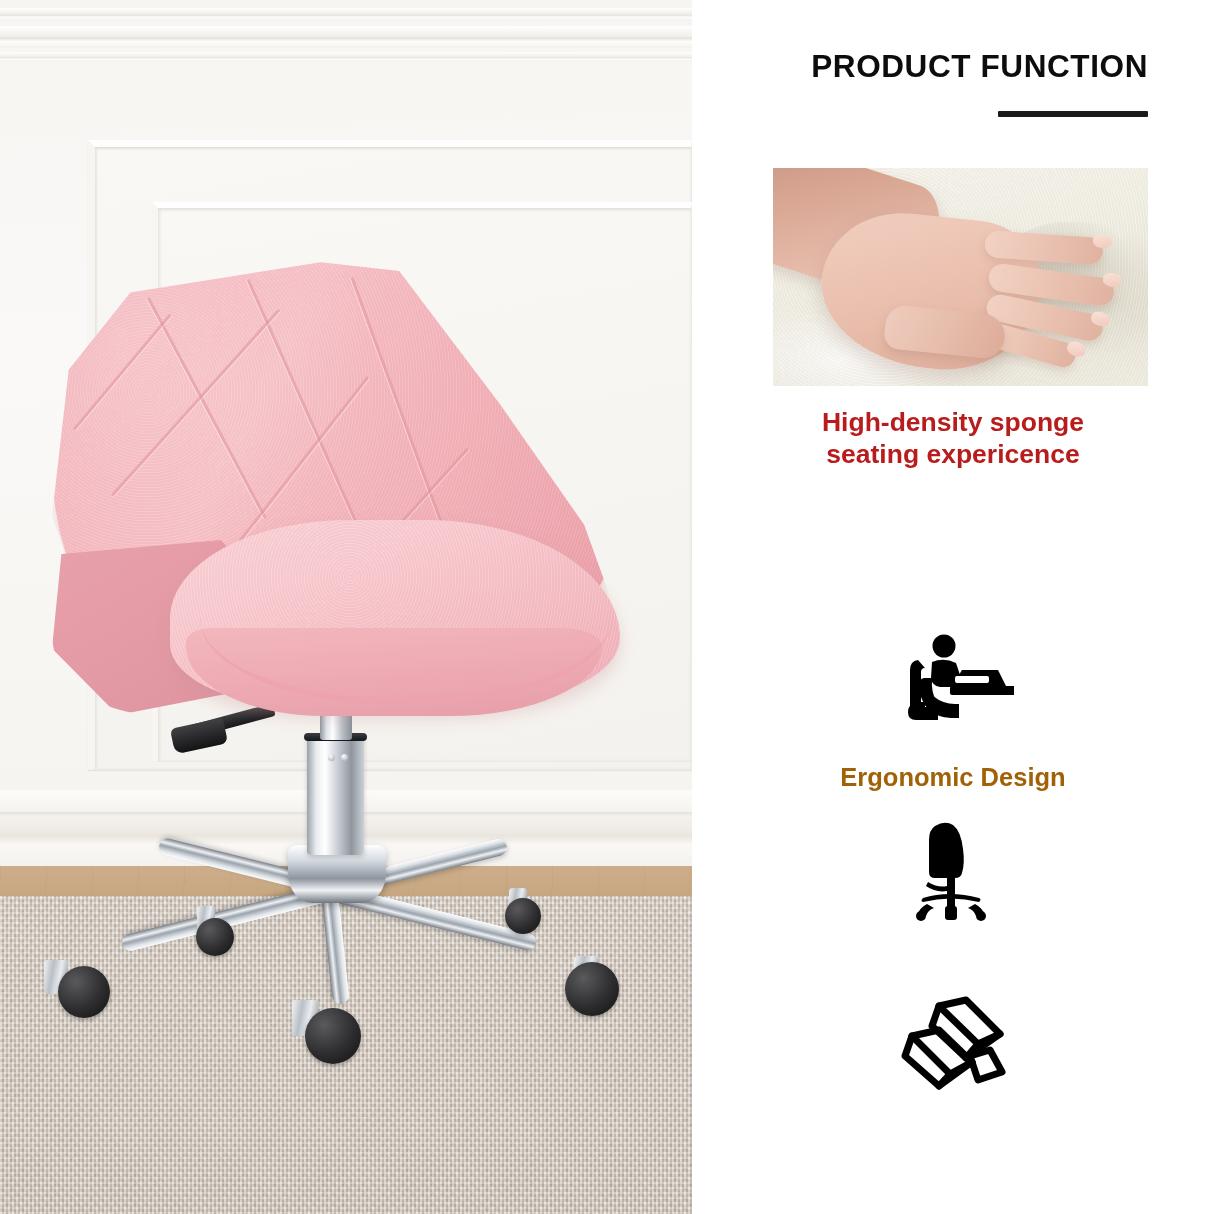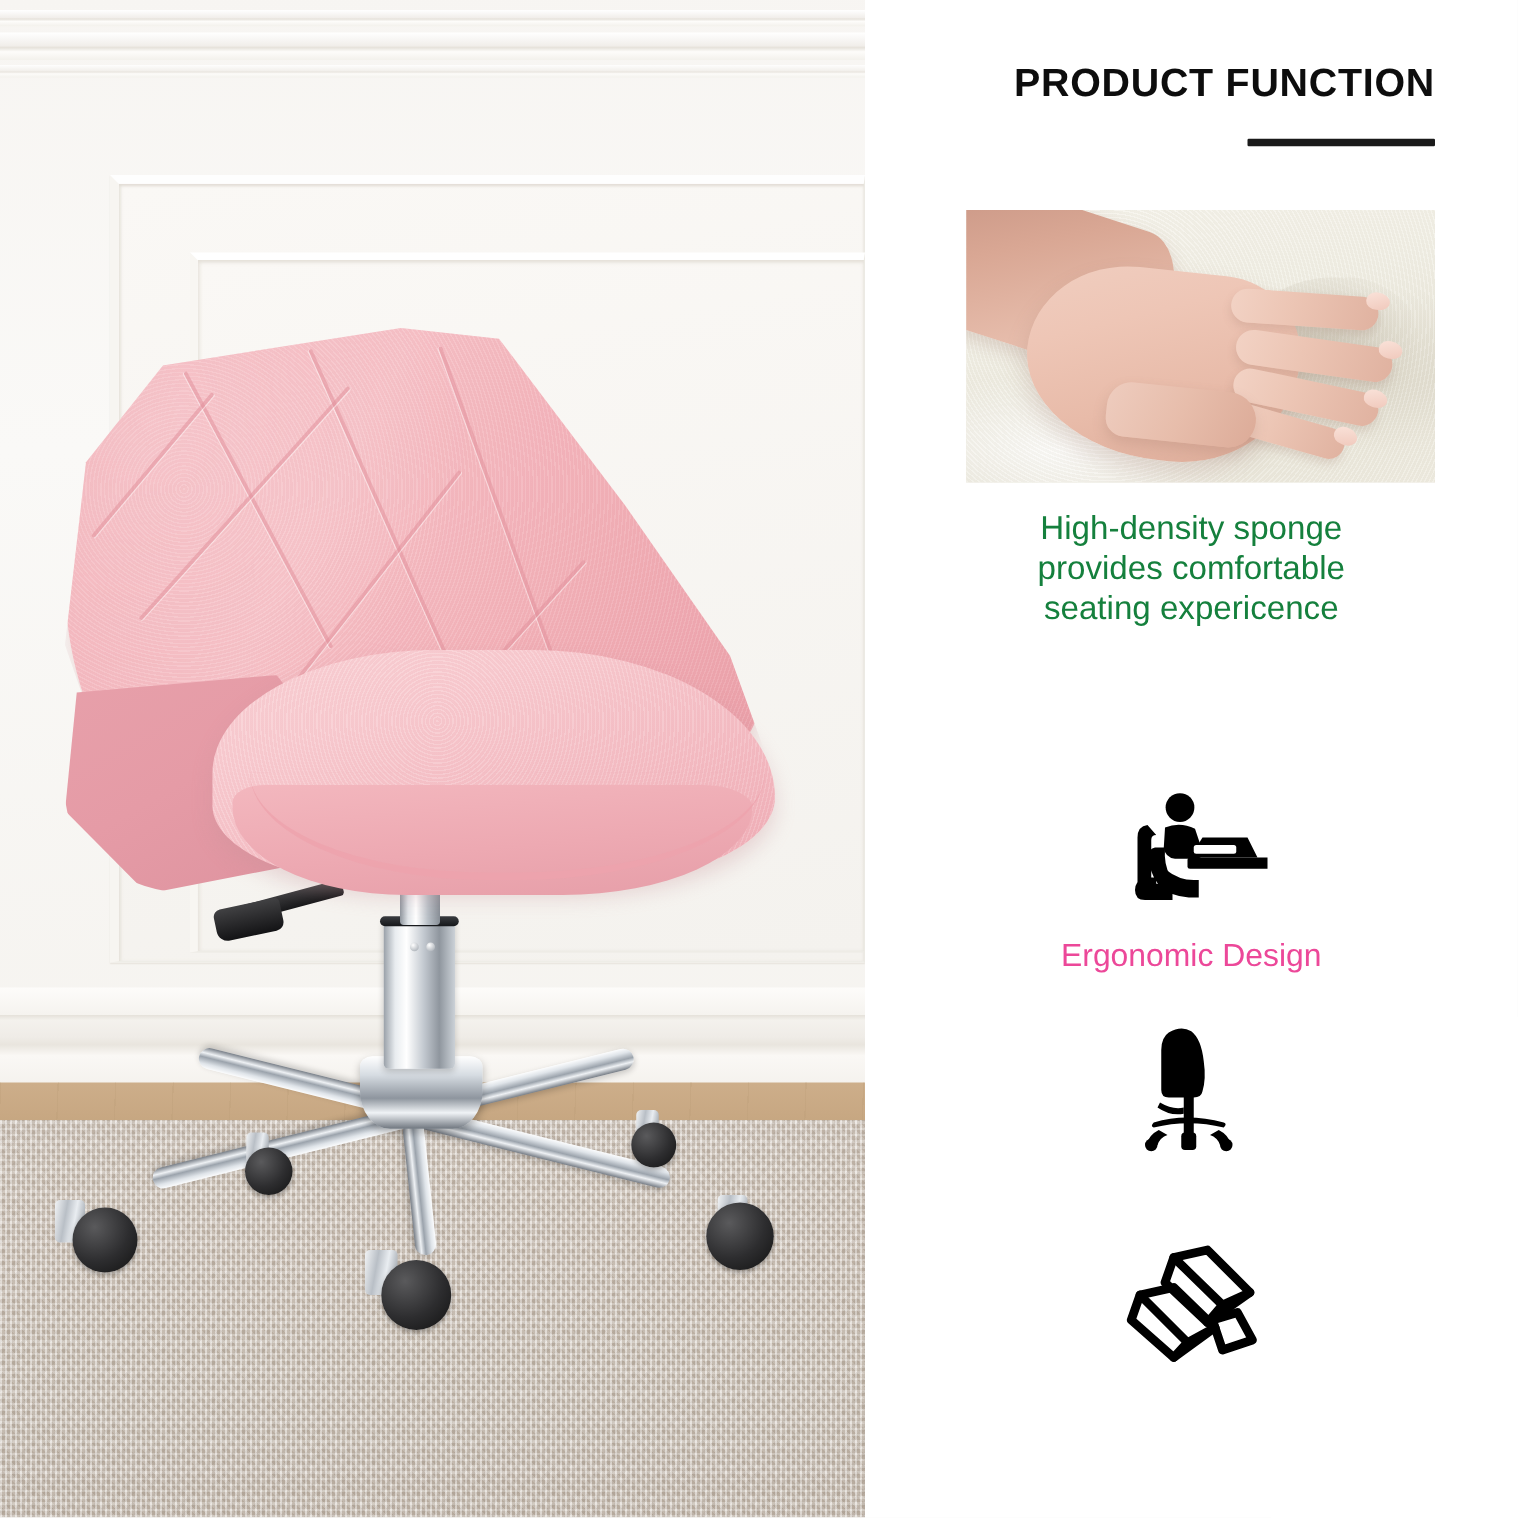--- a/index.html
+++ b/index.html
@@ -306,43 +306,43 @@
     transform: rotate(6deg);
     box-shadow: 0 5px 10px rgba(150,110,95,.22);
   }
 
   .sponge-caption {
     position: absolute;
     left: 0; right: 0; top: 406px;
     text-align: center;
     font-size: 26.5px;
     line-height: 32px;
-    color: #15803d;
-    font-weight: normal;
+    color: #b91c1c;
+    font-weight: bold;
   }
   .sponge-caption span { display: block; }
 
   
   .feature {
     position: absolute;
     left: 0; width: 522px;
     text-align: center;
   }
   .feature .fi {
     display: block;
     margin: 0 auto;
     line-height: 0;
   }
   .feature .flabel {
     display: block;
-    margin-top: 12px;
+    margin-top: 24px;
     font-size: 25.5px;
-    font-weight: normal;
+    font-weight: bold;
     line-height: 31px;
-    color: #ec4899;
+    color: #a16207;
   }
   .feature .flabel span { display: block; }
 
   .f1 { top: 634px; }
   .f2 { top: 818px; }
   .f3 { top: 996px; }
 </style>
 </head>
 <body>
 
@@ -437,21 +437,20 @@
       <div class="nail" style="left:318px; top:144px; transform:rotate(14deg);"></div>
 
       <div class="finger" style="left:206px; top:150px; width:100px; height:25px; transform:rotate(16deg);"></div>
       <div class="nail" style="left:294px; top:174px; transform:rotate(18deg);"></div>
 
       <div class="thumb"></div>
     </div>
 
     <div class="sponge-caption">
       <span>High-density sponge</span>
-      <span>provides comfortable</span>
       <span>seating expericence</span>
     </div>
 
     <div class="feature f1">
       <span class="fi">
         <svg width="122" height="104" viewBox="0 0 122 104" fill="#000">
           <circle cx="52" cy="12" r="11.5"></circle>
           <path d="M40 28 q12 -5 24 1 l6 18 q1 6 -6 6 l-16 0 q-8 -1 -9 -9 z"></path>
           <path d="M40 44 q-1 14 4 22 l4 8 -13 0 q-8 -10 -8 -24 q0 -5 5 -6 z"></path>
           <path d="M41 62 q10 8 22 8 l4 0 0 14 -8 0 q-14 -1 -22 -8 z"></path>

